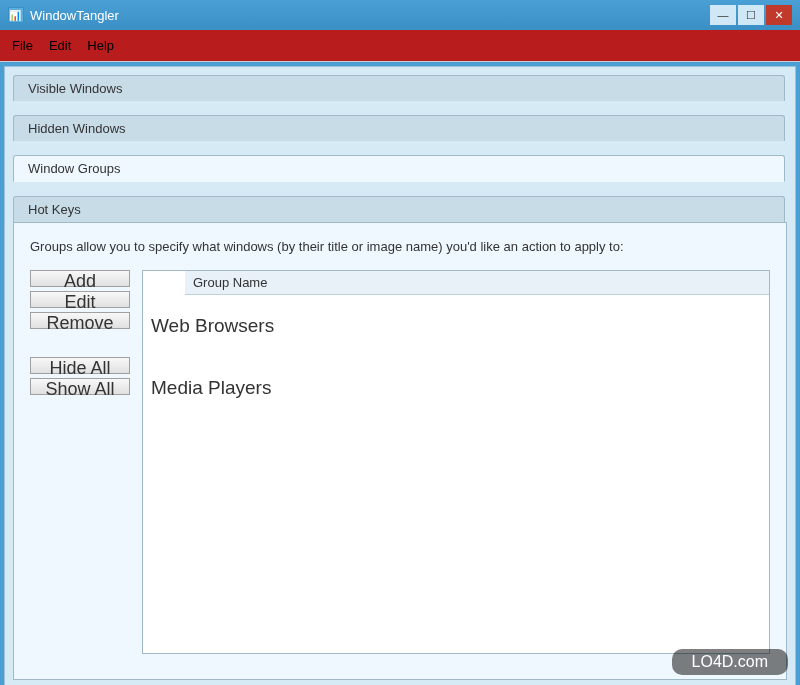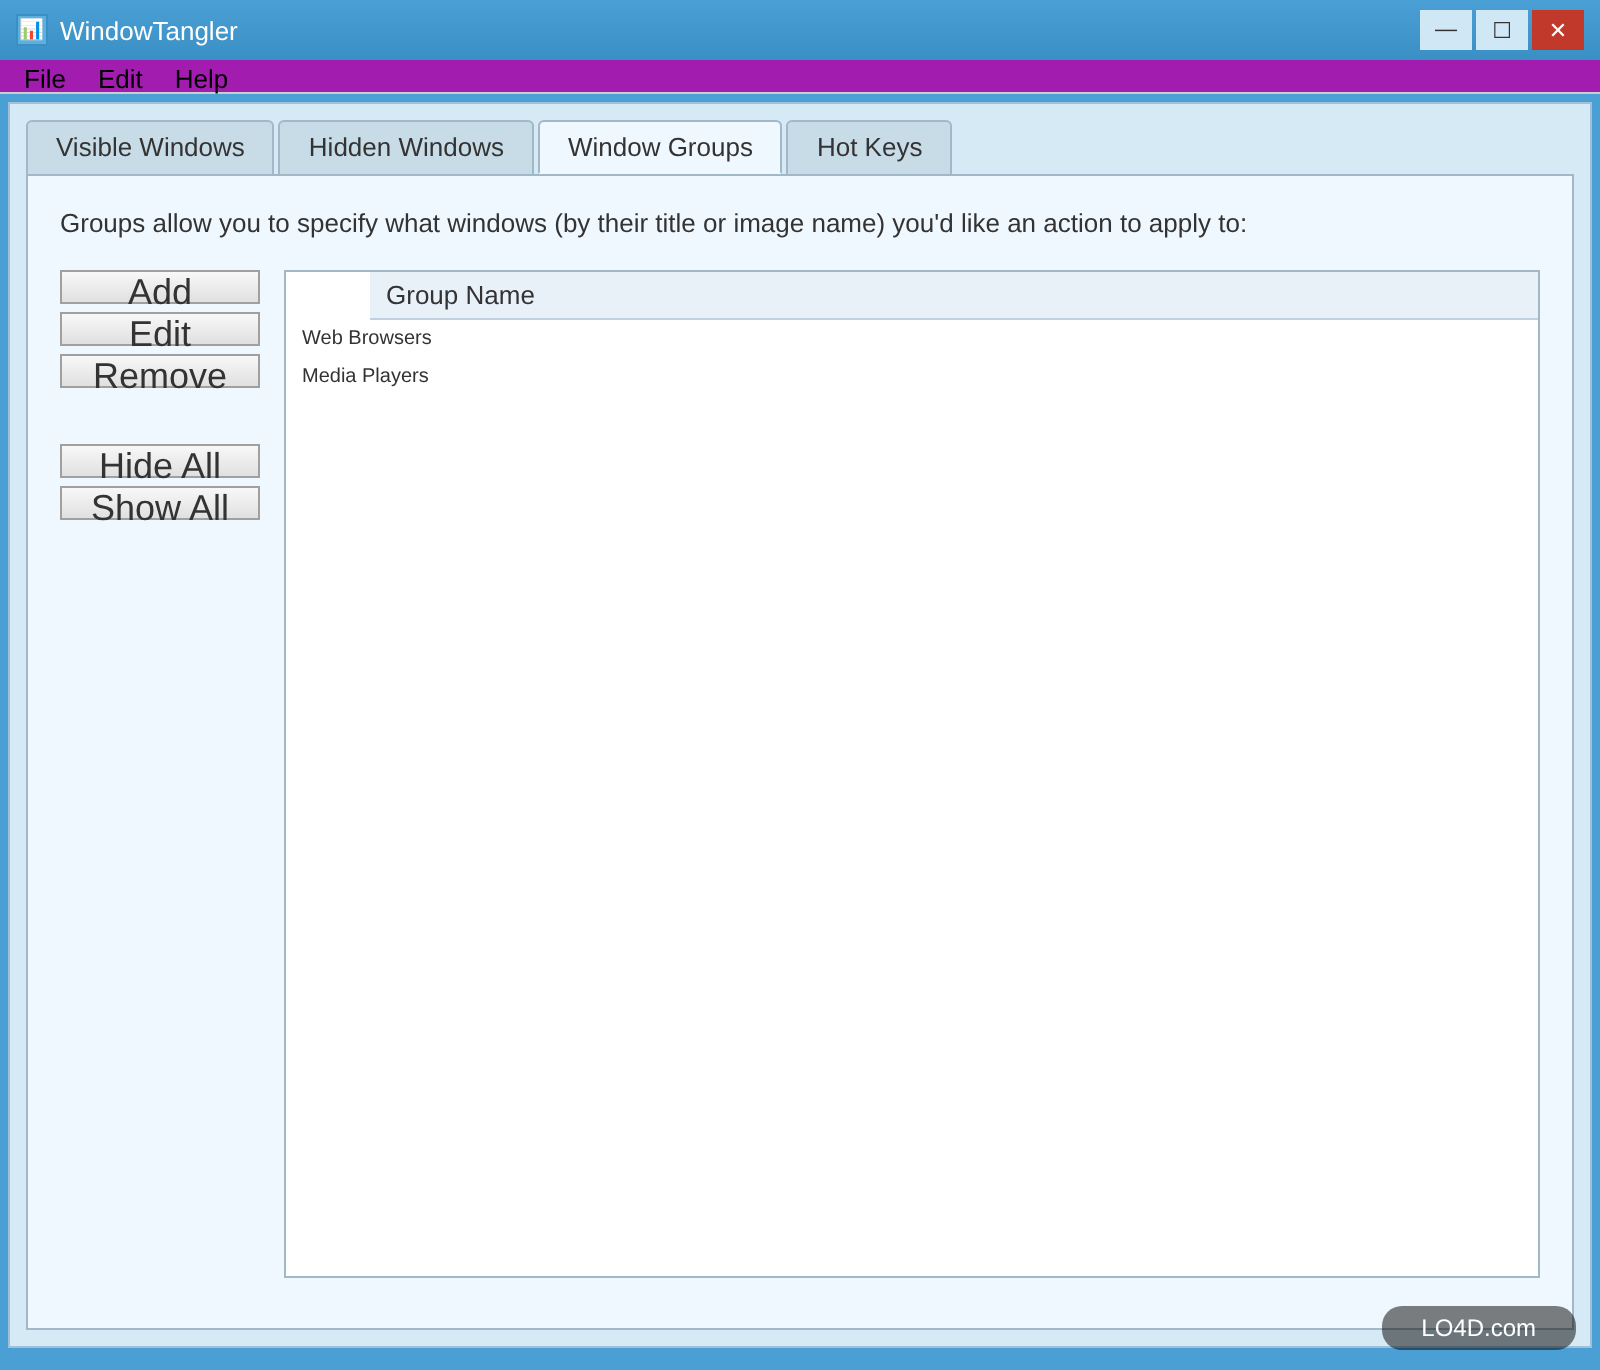--- a/index.html
+++ b/index.html
@@ -55,23 +55,24 @@
       align-items: center;
       justify-content: center;
       font-size: 11px;
       color: #333;
       background: #d0e8f5;
     }
     .title-btn.close { background: #c0392b; color: white; }
 
     
     .menu-bar {
-      background: #a21caf;
-      height: 17px;
-      display: flex;
+      background: #b91c1c;
+      height: 32px;
+      display: flex;
+      align-items: center;
       padding: 0 4px;
       border-bottom: 1px solid #ccc;
     }
     .menu-item {
       padding: 2px 8px;
       cursor: pointer;
       font-size: 13px;
     }
 
     
@@ -82,21 +83,22 @@
       height: calc(685px - 30px - 24px - 8px);
       display: flex;
       flex-direction: column;
     }
 
     
     .tab-bar {
       display: flex;
       padding: 8px 8px 0 8px;
       background: #d6eaf5;
-      gap: 0;
+      gap: 14px;
+      flex-direction: column;
     }
     .tab {
       padding: 5px 14px;
       border: 1px solid #a0b8c8;
       background: #c8dce8;
       cursor: pointer;
       font-size: 13px;
       color: #333;
       border-bottom: none;
       margin-right: 2px;
@@ -166,37 +168,37 @@
     .list-header {
       background: #e8f0f8;
       padding: 4px 8px;
       font-size: 13px;
       color: #333;
       border-bottom: 1px solid #c0d0e0;
       font-weight: normal;
       margin-left: 42px;
     }
     .list-item {
-      padding: 4px 8px;
-      font-size: 10px;
+      padding: 20px 8px;
+      font-size: 19px;
       color: #333;
       cursor: pointer;
     }
     .list-item.selected { background: #b8d8f0; }
     .list-item.alt { background: #e8f4fc; }
 
     
     .watermark {
       position: absolute;
       bottom: 10px;
       right: 12px;
       background: rgba(0,0,0,0.5);
       color: white;
       padding: 4px 20px;
-      font-size: 12px;
+      font-size: 16px;
       border-radius: 10px;
     }
   </style>
 </head>
 <body>
 
 <div class="title-bar">
   <div class="title-bar-left">
     <div class="title-bar-icon">
       <span>📊</span>

